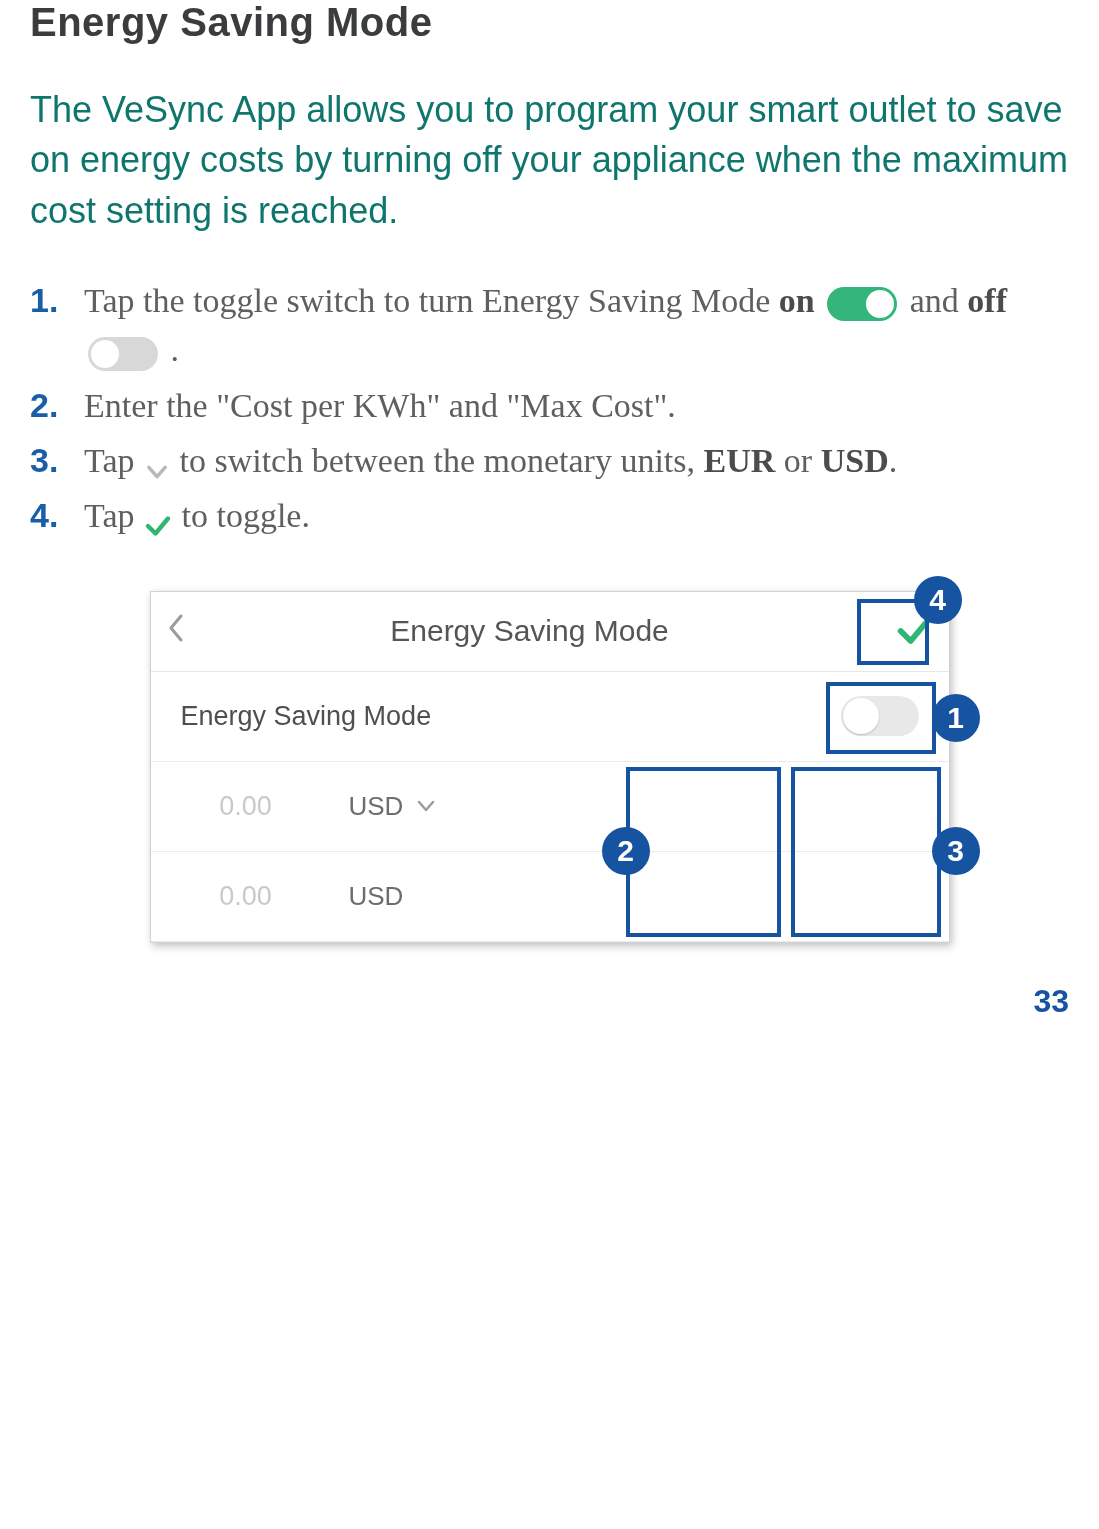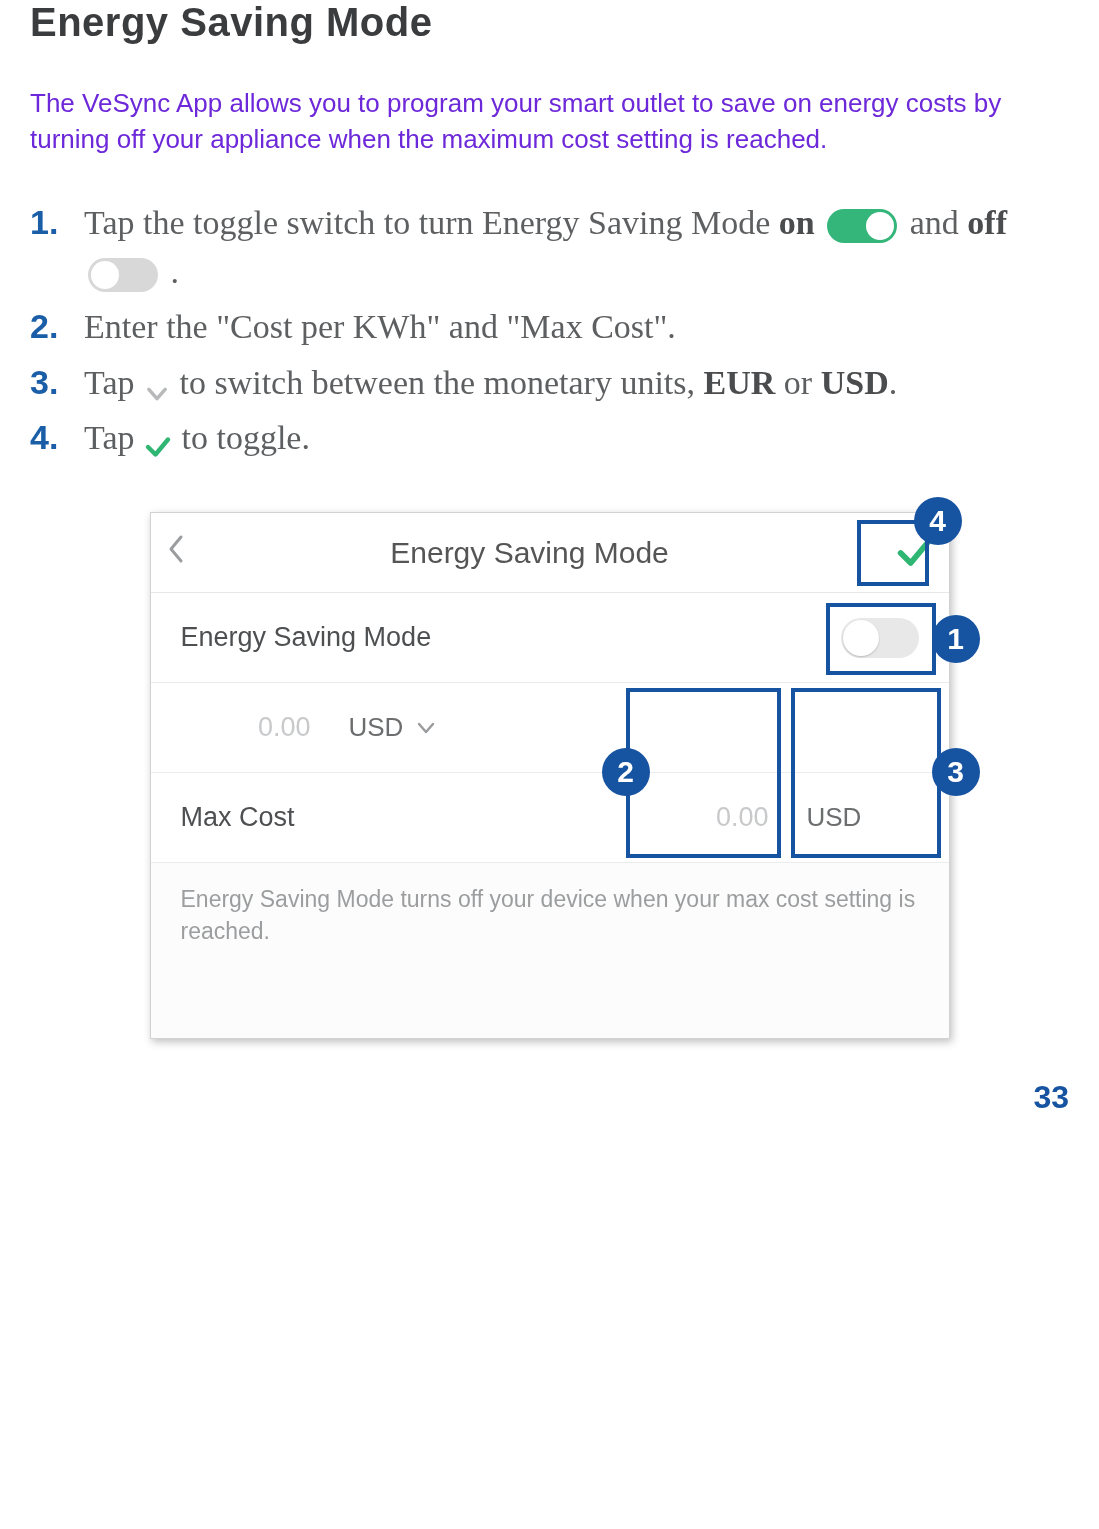--- a/index.html
+++ b/index.html
@@ -12,23 +12,23 @@
   }
   h1 {
     font-size: 40px;
     font-weight: 800;
     color: #3a3c3e;
     letter-spacing: 0.5px;
     margin-bottom: 40px;
     font-family: Arial, Helvetica, sans-serif;
   }
   .intro {
-    font-size: 26px;
+    font-size: 36px;
     line-height: 1.4;
-    color: #6d28d9;
+    color: #0f766e;
     margin-bottom: 40px;
   }
   ol.steps {
     list-style: none;
     padding-left: 0;
     font-size: 34px;
     line-height: 1.45;
     color: #5d5f61;
   }
   ol.steps li {
@@ -138,21 +138,21 @@
     content: "";
     position: absolute;
     width: 36px; height: 36px;
     background: #fff;
     border-radius: 50%;
     top: 2px; left: 2px;
     box-shadow: 0 1px 2px rgba(0,0,0,0.2);
   }
   .value-box {
     width: 150px;
-    text-align: right;
+    text-align: center;
     color: #c8c9cb;
     font-size: 27px;
     padding-right: 20px;
   }
   .unit-box {
     width: 130px;
     display: flex;
     align-items: center;
     justify-content: flex-start;
     color: #6b6d6f;
@@ -262,28 +262,26 @@
       <div class="value-box">0.00</div>
       <div class="unit-box">
         <span>USD</span>
         <svg width="18" height="12" viewBox="0 0 18 12">
             <path d="M2 2 L9 10 L16 2" stroke="#9a9c9e" stroke-width="2.5" fill="none" stroke-linecap="round" stroke-linejoin="round"></path>
           </svg>
       </div>
     </div>
 
     <div class="phone-row">
-      <div class="label">Max Cost</div>
       <div class="value-box">0.00</div>
       <div class="unit-box no-chevron">
         <span>USD</span>
       </div>
     </div>
 
-    <div class="phone-help">Energy Saving Mode turns off your device when your max cost setting is reached.</div>
   </div>
 
   <div class="callout-box" style="top:8px; left:707px; width:72px; height:66px;"></div>
   <div class="callout-num" style="top:-15px; left:764px;">4</div>
 
   <div class="callout-box" style="top:91px; left:676px; width:110px; height:72px;"></div>
   <div class="callout-num" style="top:103px; left:782px;">1</div>
 
   <div class="callout-box" style="top:176px; left:476px; width:155px; height:170px;"></div>
   <div class="callout-num" style="top:236px; left:452px;">2</div>

